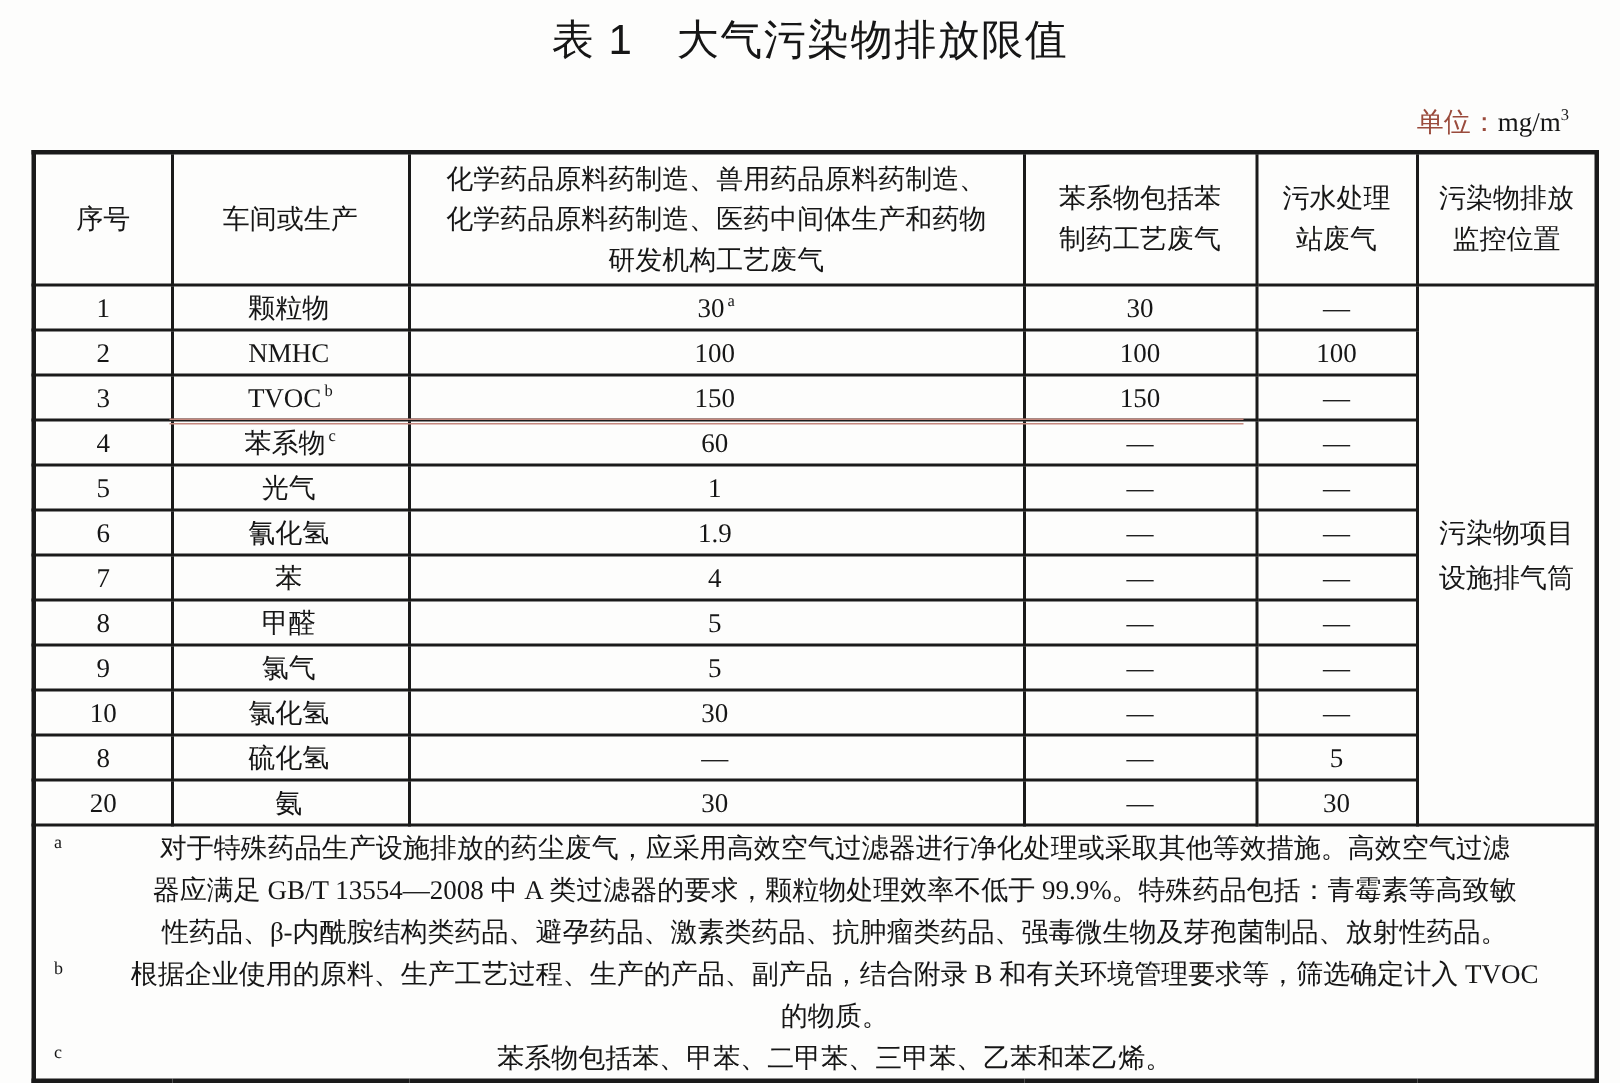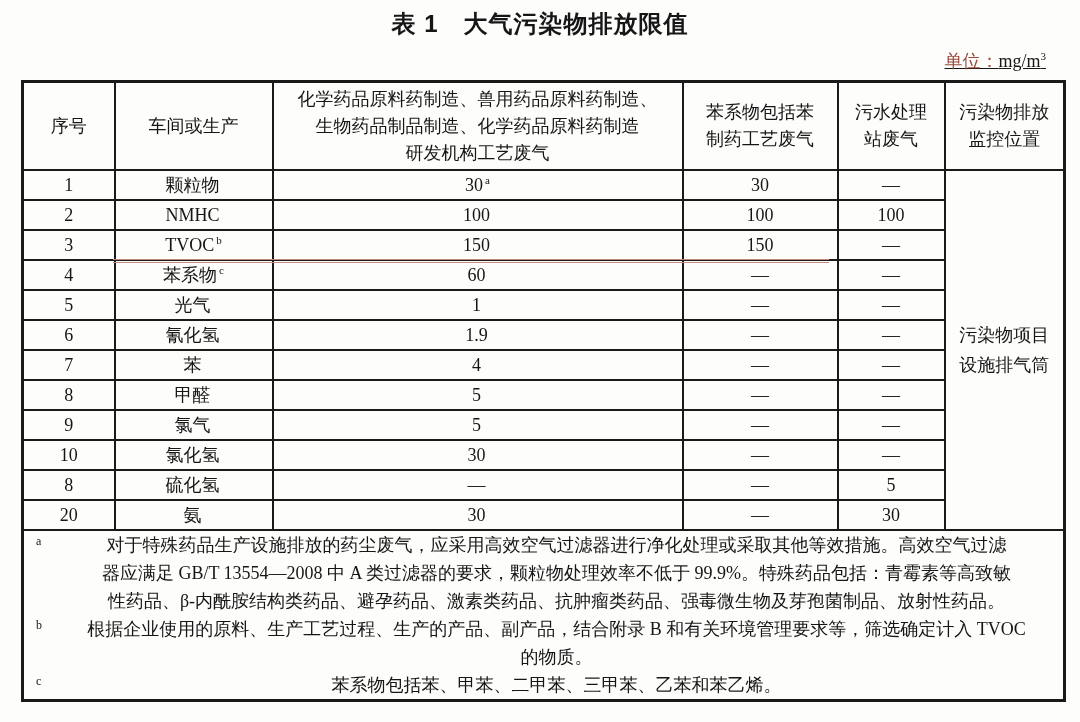--- a/index.html
+++ b/index.html
@@ -8,31 +8,30 @@
     background:#fdfdfc;
     font-family:"Liberation Serif","DejaVu Serif",serif;
     color:#161616;
     -webkit-font-smoothing:antialiased;
   }
   .page { position:relative; width:1080px; height:722px; overflow:hidden; }
 
   .doc-title {
     text-align:center;
     font-family:"Liberation Sans","DejaVu Sans",sans-serif;
-    font-weight:bold;
-    font-size:24px;
+    font-weight:normal;
+    font-size:28px;
     padding-top:8px;
     letter-spacing:1px;
   }
 
   .unit-line {
     text-align:right;
-    margin:9px 34px 7px 0;
+    margin:23px 34px 7px 0;
     font-size:18px;
-    text-decoration:underline;
   }
   .unit-line sup { font-size:11px; vertical-align:7px; }
 
   .table-wrap { position:relative; margin-left:21px; width:1042px; }
 
   table.limits {
     border-collapse:collapse;
     table-layout:fixed;
     width:1042px;
     border:3px solid #1a1a1a;
@@ -95,21 +94,21 @@
           <col style="width:107px">
           <col style="width:120px">
       </colgroup>
 
       <tbody>
           <tr class="hdr">
         <td><span>序号</span></td>
         <td><span>车间或生产</span></td>
         <td>
           <span class="hdr-line">化学药品原料药制造、兽用药品原料药制造、</span>
-          <span class="hdr-line">生物药品制品制造、化学药品原料药制造</span>
+          <span class="hdr-line">化学药品原料药制造、医药中间体生产和药物</span>
           <span class="hdr-line">研发机构工艺废气</span>
         </td>
         <td>
           <span class="hdr-line">苯系物包括苯</span>
           <span class="hdr-line">制药工艺废气</span>
         </td>
         <td>
           <span class="hdr-line">污水处理</span>
           <span class="hdr-line">站废气</span>
         </td>

